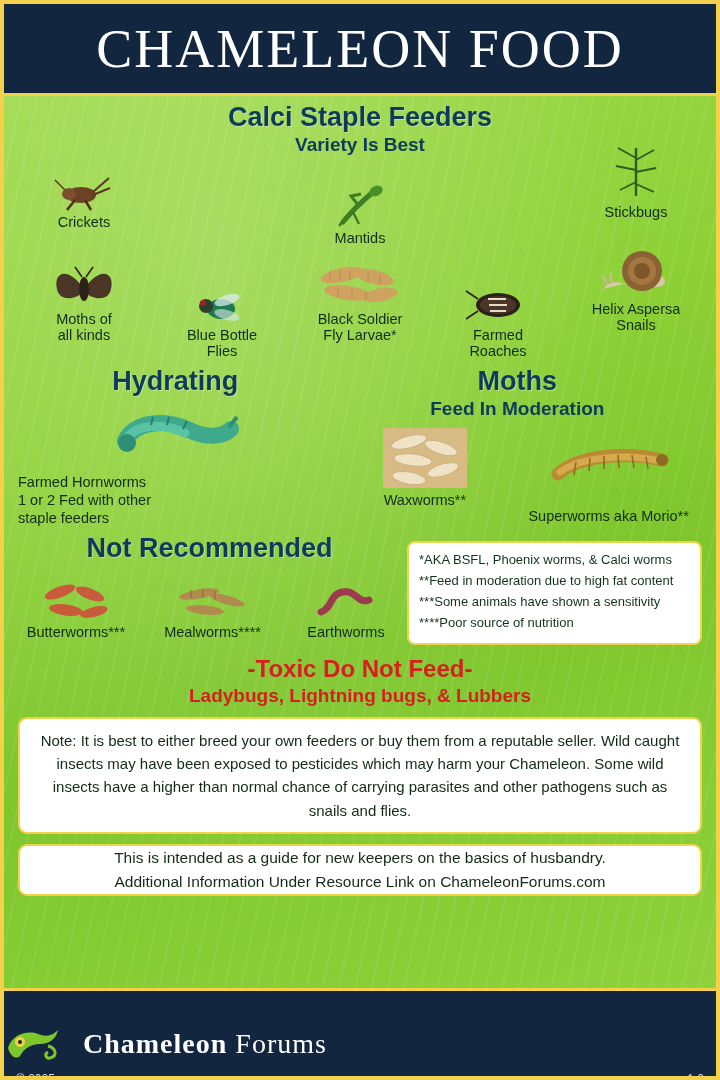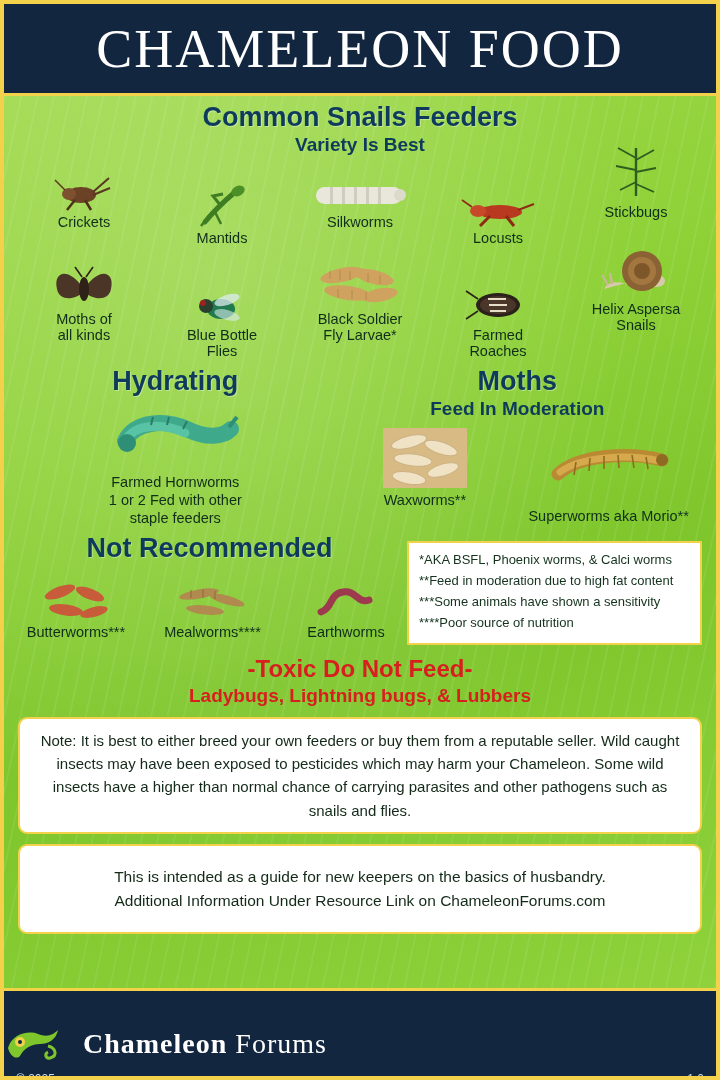--- a/index.html
+++ b/index.html
@@ -84,32 +84,32 @@
 
   
   .stagger-up { margin-top: -10px; }
   .stagger-dn { margin-top: 16px; }
 
   
   .two-col { display: flex; margin-top: 6px; }
   .col-left { width: 46%; }
   .col-right { width: 54%; }
   .caption {
-    text-align: center; color: #102e1a; font-size: 14.5px; line-height: 1.25;
+    text-align: left; color: #102e1a; font-size: 14.5px; line-height: 1.25;
   }
 
   
   .nr-wrap { display: flex; margin-top: 6px; }
   .nr-left { width: 56%; }
   .nr-right { width: 44%; padding-left: 6px; }
 
   .notebox {
     background: #ffffff;
     border: 2px solid #f3d14a;
-    border-radius: 1px;
+    border-radius: 8px;
     padding: 8px 10px;
     color: #14331d;
     font-size: 13px;
     line-height: 1.45;
   }
   .notebox p { margin: 0 0 2px; }
 
   
   .toxic-title {
     text-align: center; color: #d81e1e; font-weight: bold; font-size: 24px;
@@ -124,21 +124,21 @@
     background: #ffffff;
     border: 2px solid #f3d14a;
     border-radius: 9px;
     margin-top: 10px;
     padding: 10px 14px;
     text-align: center;
     color: #142a18;
     font-size: 15px;
     line-height: 1.55;
   }
-  .bigbox.small { font-size: 15.5px; padding: 19px 14px; }
+  .bigbox.small { font-size: 15.5px; padding: 0 14px; }
 
   
   .footer {
     position: relative;
     height: 108px;
     background: #12263f;
     border-top: 3px solid #f3d14a;
     display: flex; align-items: center; justify-content: flex-start; gap: 11px;
   }
   .footer .brand {
@@ -165,21 +165,21 @@
 <div id="poster">
 
   <div class="header">
     <h1>CHAMELEON FOOD</h1>
   </div>
 
   <div class="body-area">
     <div class="content">
 
       <div>
-        <div class="sec-title">Common Snails Feeders</div>
+        <div class="sec-title">Calci Staple Feeders</div>
         <div class="sec-sub">Variety Is Best</div>
 
         <div class="row" style="margin-top:4px;">
           <div class="item">
             <div class="bugimg">
               <svg width="62" height="42" viewBox="0 0 62 42">
                 <ellipse cx="28" cy="25" rx="15" ry="8" fill="#6b4226"></ellipse>
                 <ellipse cx="16" cy="24" rx="7" ry="6" fill="#7d5130"></ellipse>
                 <path d="M40 22 L56 8" stroke="#5a3720" stroke-width="2"></path>
                 <path d="M40 25 L57 18" stroke="#5a3720" stroke-width="2"></path>
@@ -197,50 +197,21 @@
                 <path d="M12 40 C20 30 28 22 42 10" stroke="#3e7d22" stroke-width="5" fill="none" stroke-linecap="round"></path>
                 <ellipse cx="45" cy="9" rx="7" ry="5" fill="#4b8f27" transform="rotate(-25 45 9)"></ellipse>
                 <path d="M28 24 L20 14 L30 12" stroke="#3e7d22" stroke-width="3" fill="none"></path>
                 <path d="M16 34 L8 44" stroke="#3e7d22" stroke-width="2.5"></path>
                 <path d="M22 30 L28 42" stroke="#3e7d22" stroke-width="2.5"></path>
               </svg>
             </div>
             <div class="label" style="white-space:pre-line">Mantids</div>
           </div>
 
-          <div class="item">
-            <div class="bugimg">
-              <svg width="100" height="34" viewBox="0 0 100 34">
-                <rect x="6" y="9" width="86" height="17" rx="8.5" fill="#e9e7dc"></rect>
-                <g fill="#cfcdc0">
-                  <rect x="20" y="9" width="3" height="17"></rect>
-                  <rect x="32" y="9" width="3" height="17"></rect>
-                  <rect x="44" y="9" width="3" height="17"></rect>
-                  <rect x="56" y="9" width="3" height="17"></rect>
-                  <rect x="68" y="9" width="3" height="17"></rect>
-                </g>
-                <circle cx="90" cy="17" r="6" fill="#ddd9cb"></circle>
-              </svg>
-            </div>
-            <div class="label" style="white-space:pre-line">Silkworms</div>
-          </div>
-
-          <div class="item stagger-dn">
-            <div class="bugimg">
-              <svg width="76" height="34" viewBox="0 0 76 34">
-                <ellipse cx="40" cy="18" rx="22" ry="7" fill="#b8391f"></ellipse>
-                <ellipse cx="18" cy="17" rx="8" ry="6" fill="#c8492a"></ellipse>
-                <path d="M30 22 L20 32" stroke="#8e2a14" stroke-width="3"></path>
-                <path d="M46 22 L54 32" stroke="#8e2a14" stroke-width="3"></path>
-                <path d="M58 16 L74 10" stroke="#8e2a14" stroke-width="2"></path>
-                <path d="M12 13 L2 6" stroke="#8e2a14" stroke-width="1.6"></path>
-              </svg>
-            </div>
-            <div class="label" style="white-space:pre-line">Locusts</div>
-          </div>
+
 
           <div class="item stagger-up">
             <div class="bugimg">
               <svg width="60" height="58" viewBox="0 0 60 58">
                 <path d="M30 4 L30 52" stroke="#2f5d1f" stroke-width="2.4"></path>
                 <path d="M30 14 L12 4" stroke="#2f5d1f" stroke-width="1.8"></path>
                 <path d="M30 16 L48 6" stroke="#2f5d1f" stroke-width="1.8"></path>
                 <path d="M30 26 L10 22" stroke="#2f5d1f" stroke-width="1.8"></path>
                 <path d="M30 28 L50 24" stroke="#2f5d1f" stroke-width="1.8"></path>
                 <path d="M30 38 L14 46" stroke="#2f5d1f" stroke-width="1.8"></path>

